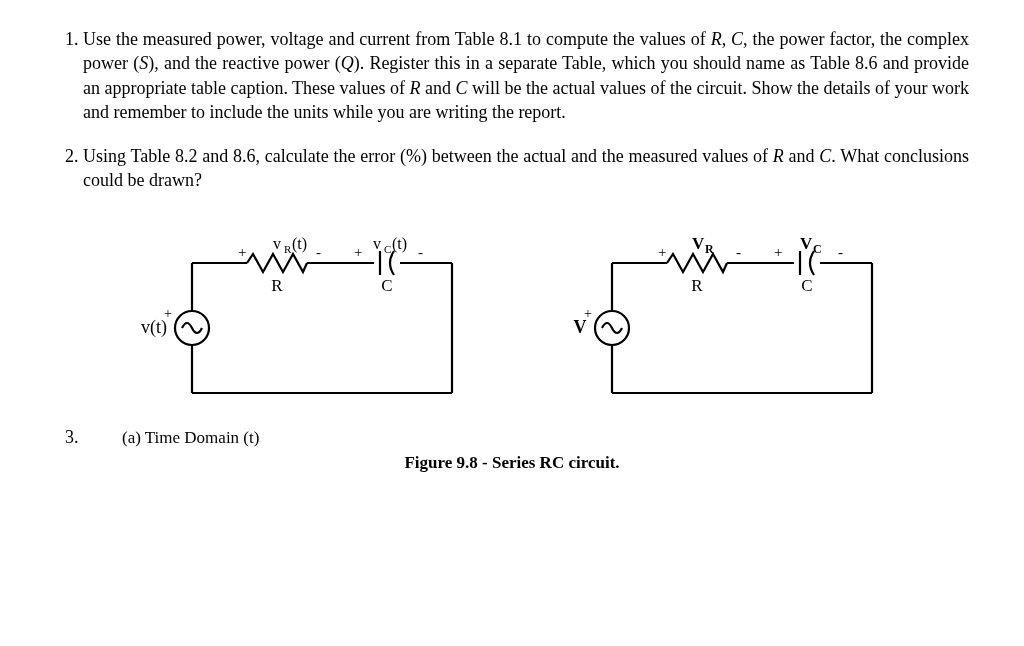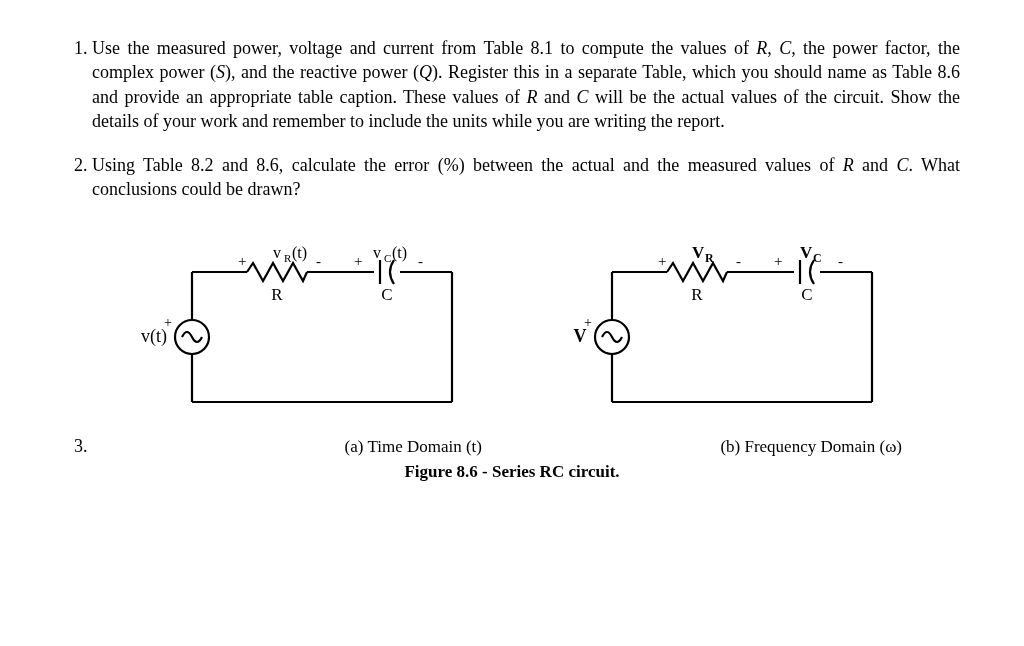--- a/index.html
+++ b/index.html
@@ -7,21 +7,21 @@
     padding: 20px 48px;
     font-family: "Times New Roman", Times, serif;
     font-size: 18px;
     line-height: 1.35;
     color: #000;
     background: #fff;
     width: 1024px;
     box-sizing: border-box;
   }
   ol.main {
-    margin: 16px;
+    margin: 7px;
     padding-left: 28px;
   }
   ol.main > li {
     margin-bottom: 20px;
     text-align: justify;
   }
   .italic { font-style: italic; }
   .figure-row {
     display: flex;
     justify-content: center;
@@ -29,21 +29,21 @@
     margin-top: 8px;
     margin-left: -28px; 
   }
   .fig-caption {
     text-align: center;
     font-size: 17px;
     margin-top: 2px;
     margin-left: -28px;
   }
   .sub-caption {
-    text-align: right;
+    text-align: left;
     font-size: 17px;
     margin-top: 4px;
   }
   svg { display: block; }
 </style>
 </head>
 <body>
 
 <ol class="main">
 
@@ -135,23 +135,22 @@
           <text x="116" y="44" font-size="15">+</text>
           <text x="194" y="44" font-size="15">-</text>
           <text x="155" y="78" font-size="17" text-anchor="middle" font-family="Times New Roman">R</text>
 
           <text x="258" y="36" font-size="17" font-family="Times New Roman" font-weight="bold">V</text>
           <text x="271" y="40" font-size="12" font-family="Times New Roman" font-weight="bold">C</text>
           <text x="232" y="44" font-size="15">+</text>
           <text x="296" y="44" font-size="15">-</text>
           <text x="265" y="78" font-size="17" text-anchor="middle" font-family="Times New Roman">C</text>
         </svg>
-        <div class="sub-caption">(b) Frequency Domain (ω)</div>
       </div>
 
     </div>
 
     <div class="fig-caption">
-      <b>Figure 8.6 - Series RC circuit.</b>
+      <b>Figure 9.8 - Series RC circuit.</b>
     </div>
   </li>
 
 </ol>
 
 </body></html>

